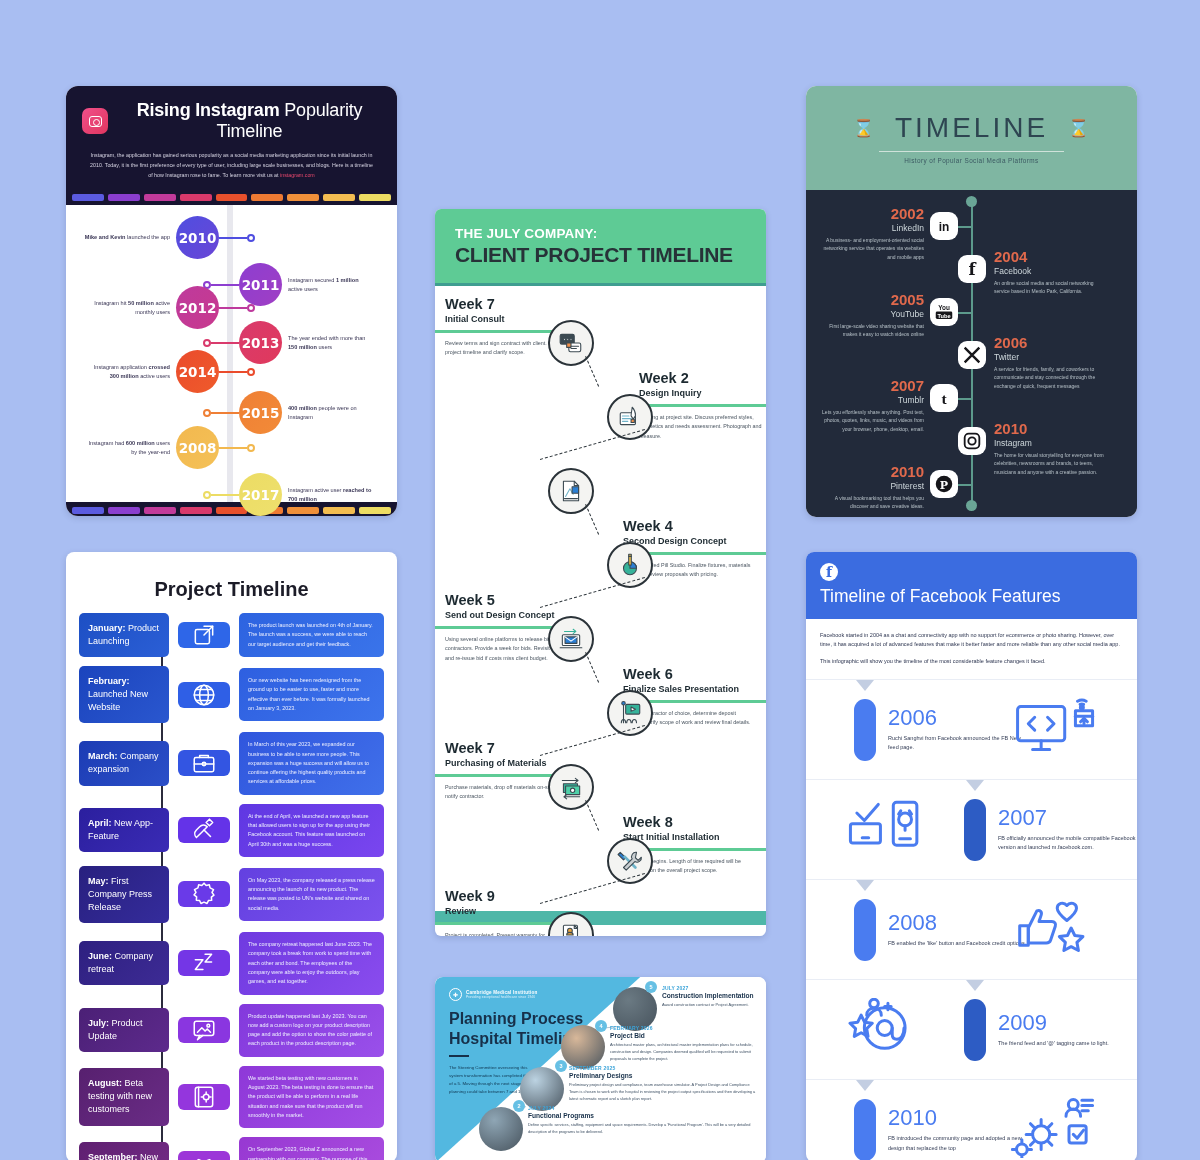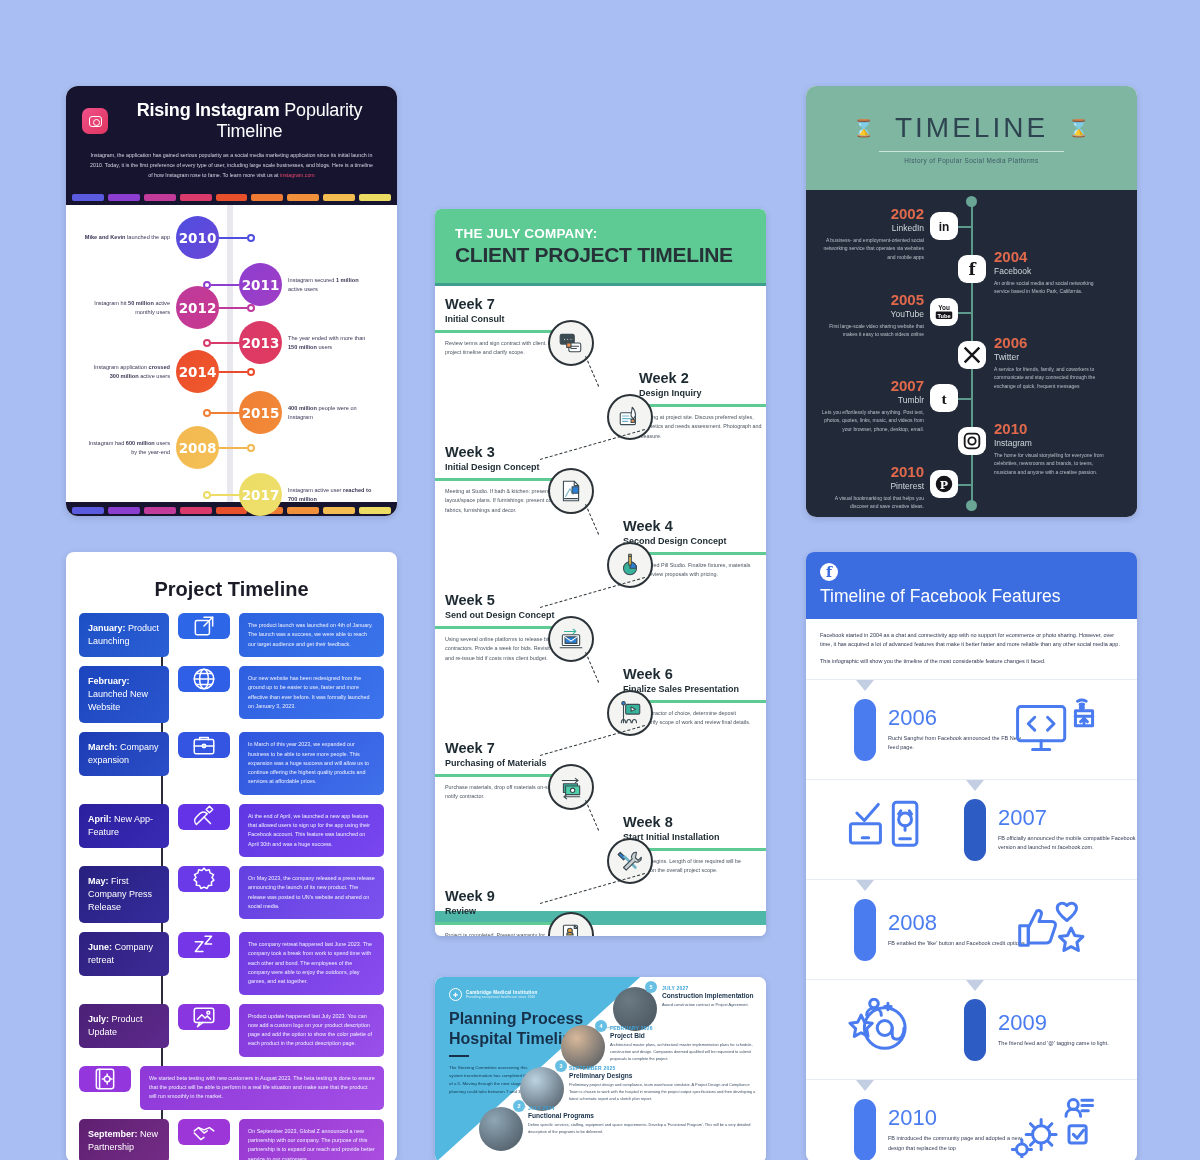--- a/index.html
+++ b/index.html
@@ -41,21 +41,21 @@
   .ig-left .ig-txt { text-align:right; margin-right:6px; width:86px;}
   .ig-right .ig-txt { text-align:left; margin-left:6px; width:86px;}
   .ig-foot { background:#171430; padding:5px 6px 7px; display:flex; gap:4px;}
   .ig-foot i { flex:1;height:7px;border-radius:2px;display:block;}
 
   
   #card-project { left: 66px; top: 552px; width: 331px; height: 610px; border-radius: 8px; }
   .pt-title { text-align:center; font-size:20px; font-weight:700; color:#1c1c28; padding:26px 0 12px;}
   .pt-spine { position:absolute; left:95px; top:0; width:1.6px; height:100%; background:#2b2b3c; }
   .pt-rows { position:relative; padding:0 13px 10px; display:flex; flex-direction:column; gap:9px;}
-  .pt-row { display:flex; gap:9px; align-items:flex-start; position:relative; z-index:2;}
+  .pt-row { display:flex; gap:9px; align-items:center; position:relative; z-index:2;}
   .pt-month { width:90px; border-radius:5px; padding:9px 9px; color:#fff; font-size:9px; line-height:1.45;}
   .pt-month b { font-weight:700; }
   .pt-icon { width:52px; border-radius:6px; display:flex; align-items:center; justify-content:center; color:#fff;}
   .pt-desc { flex:1; border-radius:5px; padding:8px 9px; color:#eef0ff; font-size:5.4px; line-height:1.72;}
 
   
   #card-titan { left: 435px; top: 209px; width: 331px; height: 727px; border-radius: 6px; }
   .tt-head { background:#5ecb95; padding:17px 20px 16px; border-bottom:3px solid #3f9d90;}
   .tt-head .l1 { font-size:13.5px; font-weight:700; color:#fff; letter-spacing:.2px;}
   .tt-head .l2 { font-size:21px; font-weight:700; color:#273238; letter-spacing:-.3px; margin-top:2px;}
@@ -294,20 +294,21 @@
           <svg viewBox="0 0 24 24" fill="none" stroke="#ffffff" stroke-width="1.4" stroke-linecap="round" stroke-linejoin="round" width="26" height="26">
             <rect x="3" y="4" width="18" height="13" rx="2"></rect>
             <path d="M8 17l-2 4 5-4"></path>
             <path d="M6 14l4-4 3 3 2-2 3 3"></path>
             <circle cx="16" cy="8" r="1.3"></circle>
           </svg>
         </div>
         <div class="pt-desc" style="background:linear-gradient(135deg,#8339dc,#9a50ea)">Product update happened last July 2023. You can now add a custom logo on your product description page and add the option to show the color palette of each product in the product description page.</div>
       </div>
       <div class="pt-row">
+        <div class="pt-month" style="background:linear-gradient(135deg,#57206f,#6a2c86)"><b>August:</b> <span>Beta testing with new customers</span></div>
         <div class="pt-icon" style="background:#9436dd">
           <svg viewBox="0 0 24 24" fill="none" stroke="#ffffff" stroke-width="1.4" stroke-linecap="round" stroke-linejoin="round" width="26" height="26">
             <rect x="4" y="3" width="16" height="18" rx="2"></rect>
             <path d="M7 3v18"></path>
             <circle cx="14" cy="12" r="2.6"></circle>
             <path d="M14 7.5v1.5M14 15v1.5M9.5 12h1.5M17 12h1.5"></path>
           </svg>
         </div>
         <div class="pt-desc" style="background:linear-gradient(135deg,#8e38d8,#a34ee6)">We started beta testing with new customers in August 2023. The beta testing is done to ensure that the product will be able to perform in a real life situation and make sure that the product will run smoothly in the market.</div>
       </div>
@@ -357,26 +358,20 @@
       </div>
       <div class="tt-node" style="top: 108px; left: 172px;">
         <svg viewBox="0 0 24 24" fill="none" stroke="#3c4a52" stroke-width="1" stroke-linecap="round" stroke-linejoin="round" width="26" height="26">
           <rect x="3" y="8" width="14" height="11" rx="1" fill="#fff" stroke="#3c4a52"></rect>
           <path d="M5 11h6M5 13.5h8M5 16h5" stroke="#6fb3c9"></path>
           <path d="M14 3c2 2 3 5 3 8l-2 3-2-3c0-3 1-6 1-8z" fill="#fff" stroke="#3c4a52"></path>
           <rect x="13" y="14" width="3" height="3" fill="#ef8f4a"></rect>
         </svg>
       </div>
       <div style="position: absolute; left: 210px; top: 144px; width: 109.202px; height: 0px; border-top: 1.4px dashed rgb(43, 51, 57); transform-origin: 0px 0px; transform: rotate(164.055deg);"></div>
-      <div class="tt-blk" style="top: 158px; left: 10px;">
-        <div class="tt-wk">Week 3</div>
-        <div class="tt-sub">Initial Design Concept</div>
-        <div class="tt-bar" style="margin-left:-10px;width:142px;"></div>
-        <div class="tt-p">Meeting at Studio. If bath &amp; kitchen: present layout/space plans. If furnishings: present colors, fabrics, furnishings and decor.</div>
-      </div>
       <div class="tt-node" style="top: 182px; left: 113px;">
         <svg viewBox="0 0 24 24" fill="none" stroke="#3c4a52" stroke-width="1" stroke-linecap="round" stroke-linejoin="round" width="26" height="26">
           <path d="M5 3h10l4 4v14H5z" fill="#fff" stroke="#3c4a52"></path>
           <path d="M15 3v4h4" stroke="#3c4a52"></path>
           <path d="M7 17l4-7 3 5" stroke="#6fb3c9"></path>
           <rect x="13" y="8" width="6" height="6" fill="#2b7fd4" stroke="#3c4a52"></rect>
           <path d="M6 19h12" stroke="#3c4a52"></path>
         </svg>
       </div>
       <div style="position: absolute; left: 151px; top: 218px; width: 32.6956px; height: 0px; border-top: 1.4px dashed rgb(43, 51, 57); transform-origin: 0px 0px; transform: rotate(66.5713deg);"></div>

